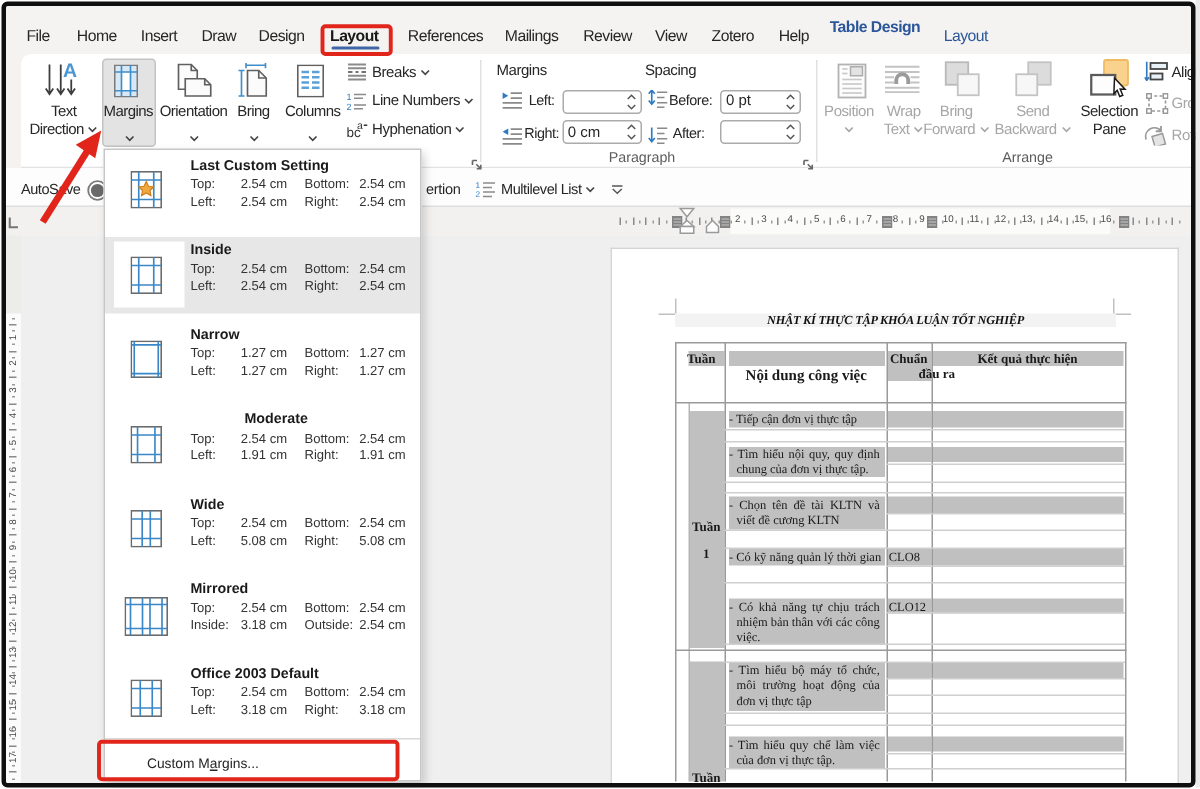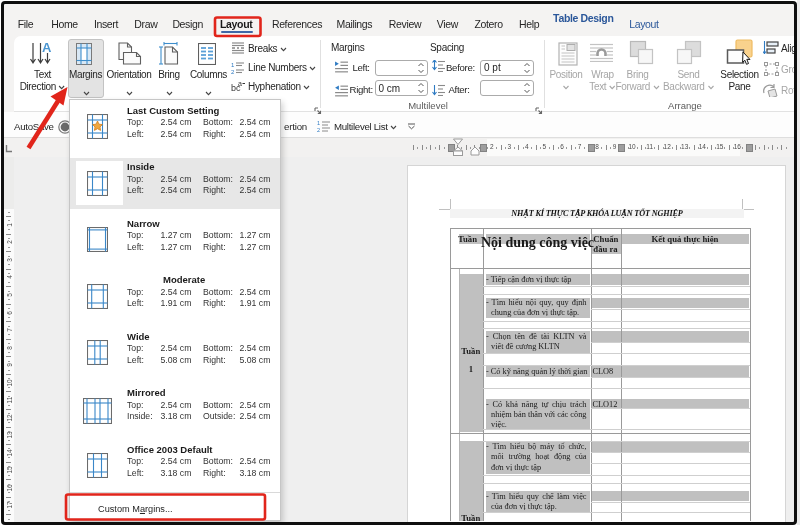--- a/index.html
+++ b/index.html
@@ -198,21 +198,21 @@
 <div class="tx" style="left:484px;top:62.0px;font-size:10px;color:#262626;">0 pt</div>
 <svg class="ab" style="left:522px;top:61.5px;" width="10" height="12" viewBox="0 0 10 12">
 <path d="M2.5 4 L5 1.5 L7.5 4" stroke="#555" stroke-width="1" fill="none"></path>
 <path d="M2.5 8 L5 10.5 L7.5 8" stroke="#555" stroke-width="1" fill="none"></path>
   </svg>
 <div class="ab" style="left:480px;top:80px;width:54px;height:16px;background:#fff;border:1px solid #ababab;border-radius:3px;"></div>
 <svg class="ab" style="left:522px;top:82px;" width="10" height="12" viewBox="0 0 10 12">
 <path d="M2.5 4 L5 1.5 L7.5 4" stroke="#555" stroke-width="1" fill="none"></path>
 <path d="M2.5 8 L5 10.5 L7.5 8" stroke="#555" stroke-width="1" fill="none"></path>
   </svg>
-<div class="tx" style="left:428px;top:99.5px;transform:translateX(-50%);font-size:9.5px;color:#5c5c5c;">Multilevel</div>
+<div class="tx" style="left:428px;top:99.5px;transform:translateX(-50%);font-size:9.5px;color:#5c5c5c;">Paragraph</div>
 <div class="tx" style="left:685px;top:99.5px;transform:translateX(-50%);font-size:9.5px;color:#5c5c5c;text-align:center;">Arrange</div>
 <div class="ab" style="left:313.5px;top:100.5px;"><svg width="8" height="8" viewBox="0 0 8 8">
       <path d="M1 1 V4 M1 1 H4" stroke="#666" stroke-width="1.1" fill="none"></path>
       <path d="M3.5 3.5 L6.5 6.5 M6.5 3.8 V6.5 H3.8" stroke="#666" stroke-width="1.1" fill="none"></path>
     </svg></div>
 <div class="ab" style="left:535px;top:100.5px;"><svg width="8" height="8" viewBox="0 0 8 8">
       <path d="M1 1 V4 M1 1 H4" stroke="#666" stroke-width="1.1" fill="none"></path>
       <path d="M3.5 3.5 L6.5 6.5 M6.5 3.8 V6.5 H3.8" stroke="#666" stroke-width="1.1" fill="none"></path>
     </svg></div>
 <svg class="ab" style="left:558px;top:41.5px;" width="20" height="24" viewBox="0 0 20 24">
@@ -579,23 +579,23 @@
 <div class="ab" style="left:483px;top:483.3px;width:266.79999999999995px;height:1px;background:#cfcfcf;"></div>
 <div class="ab" style="left:483px;top:511.9px;width:266.79999999999995px;height:1px;background:#cfcfcf;"></div>
 <div class="ab" style="left:590.7px;top:309px;width:159.0999999999999px;height:1px;background:#cfcfcf;"></div>
 <div class="ab" style="left:590.7px;top:341.9px;width:159.0999999999999px;height:1px;background:#cfcfcf;"></div>
 <div class="ab" style="left:590.7px;top:377.2px;width:159.0999999999999px;height:1px;background:#cfcfcf;"></div>
 <div class="ab" style="left:590.7px;top:408.4px;width:159.0999999999999px;height:1px;background:#cfcfcf;"></div>
 <div class="ab" style="left:590.7px;top:452.1px;width:159.0999999999999px;height:1px;background:#cfcfcf;"></div>
 <div class="ab" style="left:590.7px;top:462.5px;width:159.0999999999999px;height:1px;background:#cfcfcf;"></div>
 <div class="ab" style="left:590.7px;top:501.5px;width:159.0999999999999px;height:1px;background:#cfcfcf;"></div>
 <div class="tx" style="left:467.5px;top:234.2px;font-family:'Liberation Serif',serif;font-size:8.7px;color:#1a1a1a;font-weight:bold;transform:translateX(-50%);">Tuần</div>
-<div class="tx" style="left:537.5px;top:235px;font-family:'Liberation Serif',serif;font-size:14px;color:#1a1a1a;font-weight:bold;transform:translateX(-50%);">Nội dung công việc</div>
+<div class="tx" style="left:537.5px;top:245px;font-family:'Liberation Serif',serif;font-size:10px;color:#1a1a1a;font-weight:bold;transform:translateX(-50%);">Nội dung công việc</div>
 <div class="tx" style="left:593.3px;top:234.2px;font-family:'Liberation Serif',serif;font-size:8.7px;color:#1a1a1a;font-weight:bold;">Chuẩn</div>
-<div class="tx" style="left:593.3px;top:244.4px;font-family:'Liberation Serif',serif;font-size:8.7px;color:#1a1a1a;font-weight:bold;">đầu ra</div>
+<div class="tx" style="left:593.3px;top:244.4px;font-family:'Liberation Serif',serif;font-size:8.7px;color:#1a1a1a;font-weight:bold;padding-left:19px;">đầu ra</div>
 <div class="tx" style="left:685px;top:234.2px;font-family:'Liberation Serif',serif;font-size:8.7px;color:#1a1a1a;font-weight:bold;transform:translateX(-50%);">Kết quả thực hiện</div>
 <div class="tx" style="left:470.8px;top:346px;font-family:'Liberation Serif',serif;font-size:8.7px;color:#1a1a1a;font-weight:bold;transform:translateX(-50%);">Tuần</div>
 <div class="tx" style="left:470.8px;top:364px;font-family:'Liberation Serif',serif;font-size:8.7px;color:#1a1a1a;font-weight:bold;transform:translateX(-50%);">1</div>
 <div class="tx" style="left:470.8px;top:512.5px;font-family:'Liberation Serif',serif;font-size:8.7px;color:#1a1a1a;font-weight:bold;transform:translateX(-50%);">Tuần</div>
 <div class="tx" style="left:486px;top:274.8px;font-family:'Liberation Serif',serif;font-size:8.3px;color:#1a1a1a;">- Tiếp cận đơn vị thực tập</div>
 <div class="ab" style="left:486px;top:298.2px;width:100.5px;font-family:'Liberation Serif',serif;font-size:8.3px;color:#1a1a1a;text-align:justify;text-align-last:justify;white-space:nowrap;">- Tìm hiểu nội quy, quy định</div>
 <div class="tx" style="left:491px;top:308.4px;font-family:'Liberation Serif',serif;font-size:8.3px;color:#1a1a1a;">chung của đơn vị thực tập.</div>
 <div class="ab" style="left:486px;top:332.0px;width:100.5px;font-family:'Liberation Serif',serif;font-size:8.3px;color:#1a1a1a;text-align:justify;text-align-last:justify;white-space:nowrap;">- Chọn tên đề tài KLTN và</div>
 <div class="tx" style="left:491px;top:342.2px;font-family:'Liberation Serif',serif;font-size:8.3px;color:#1a1a1a;">viết đề cương KLTN</div>
 <div class="tx" style="left:486px;top:367.0px;font-family:'Liberation Serif',serif;font-size:8.3px;color:#1a1a1a;">- Có kỹ năng quản lý thời gian</div>

